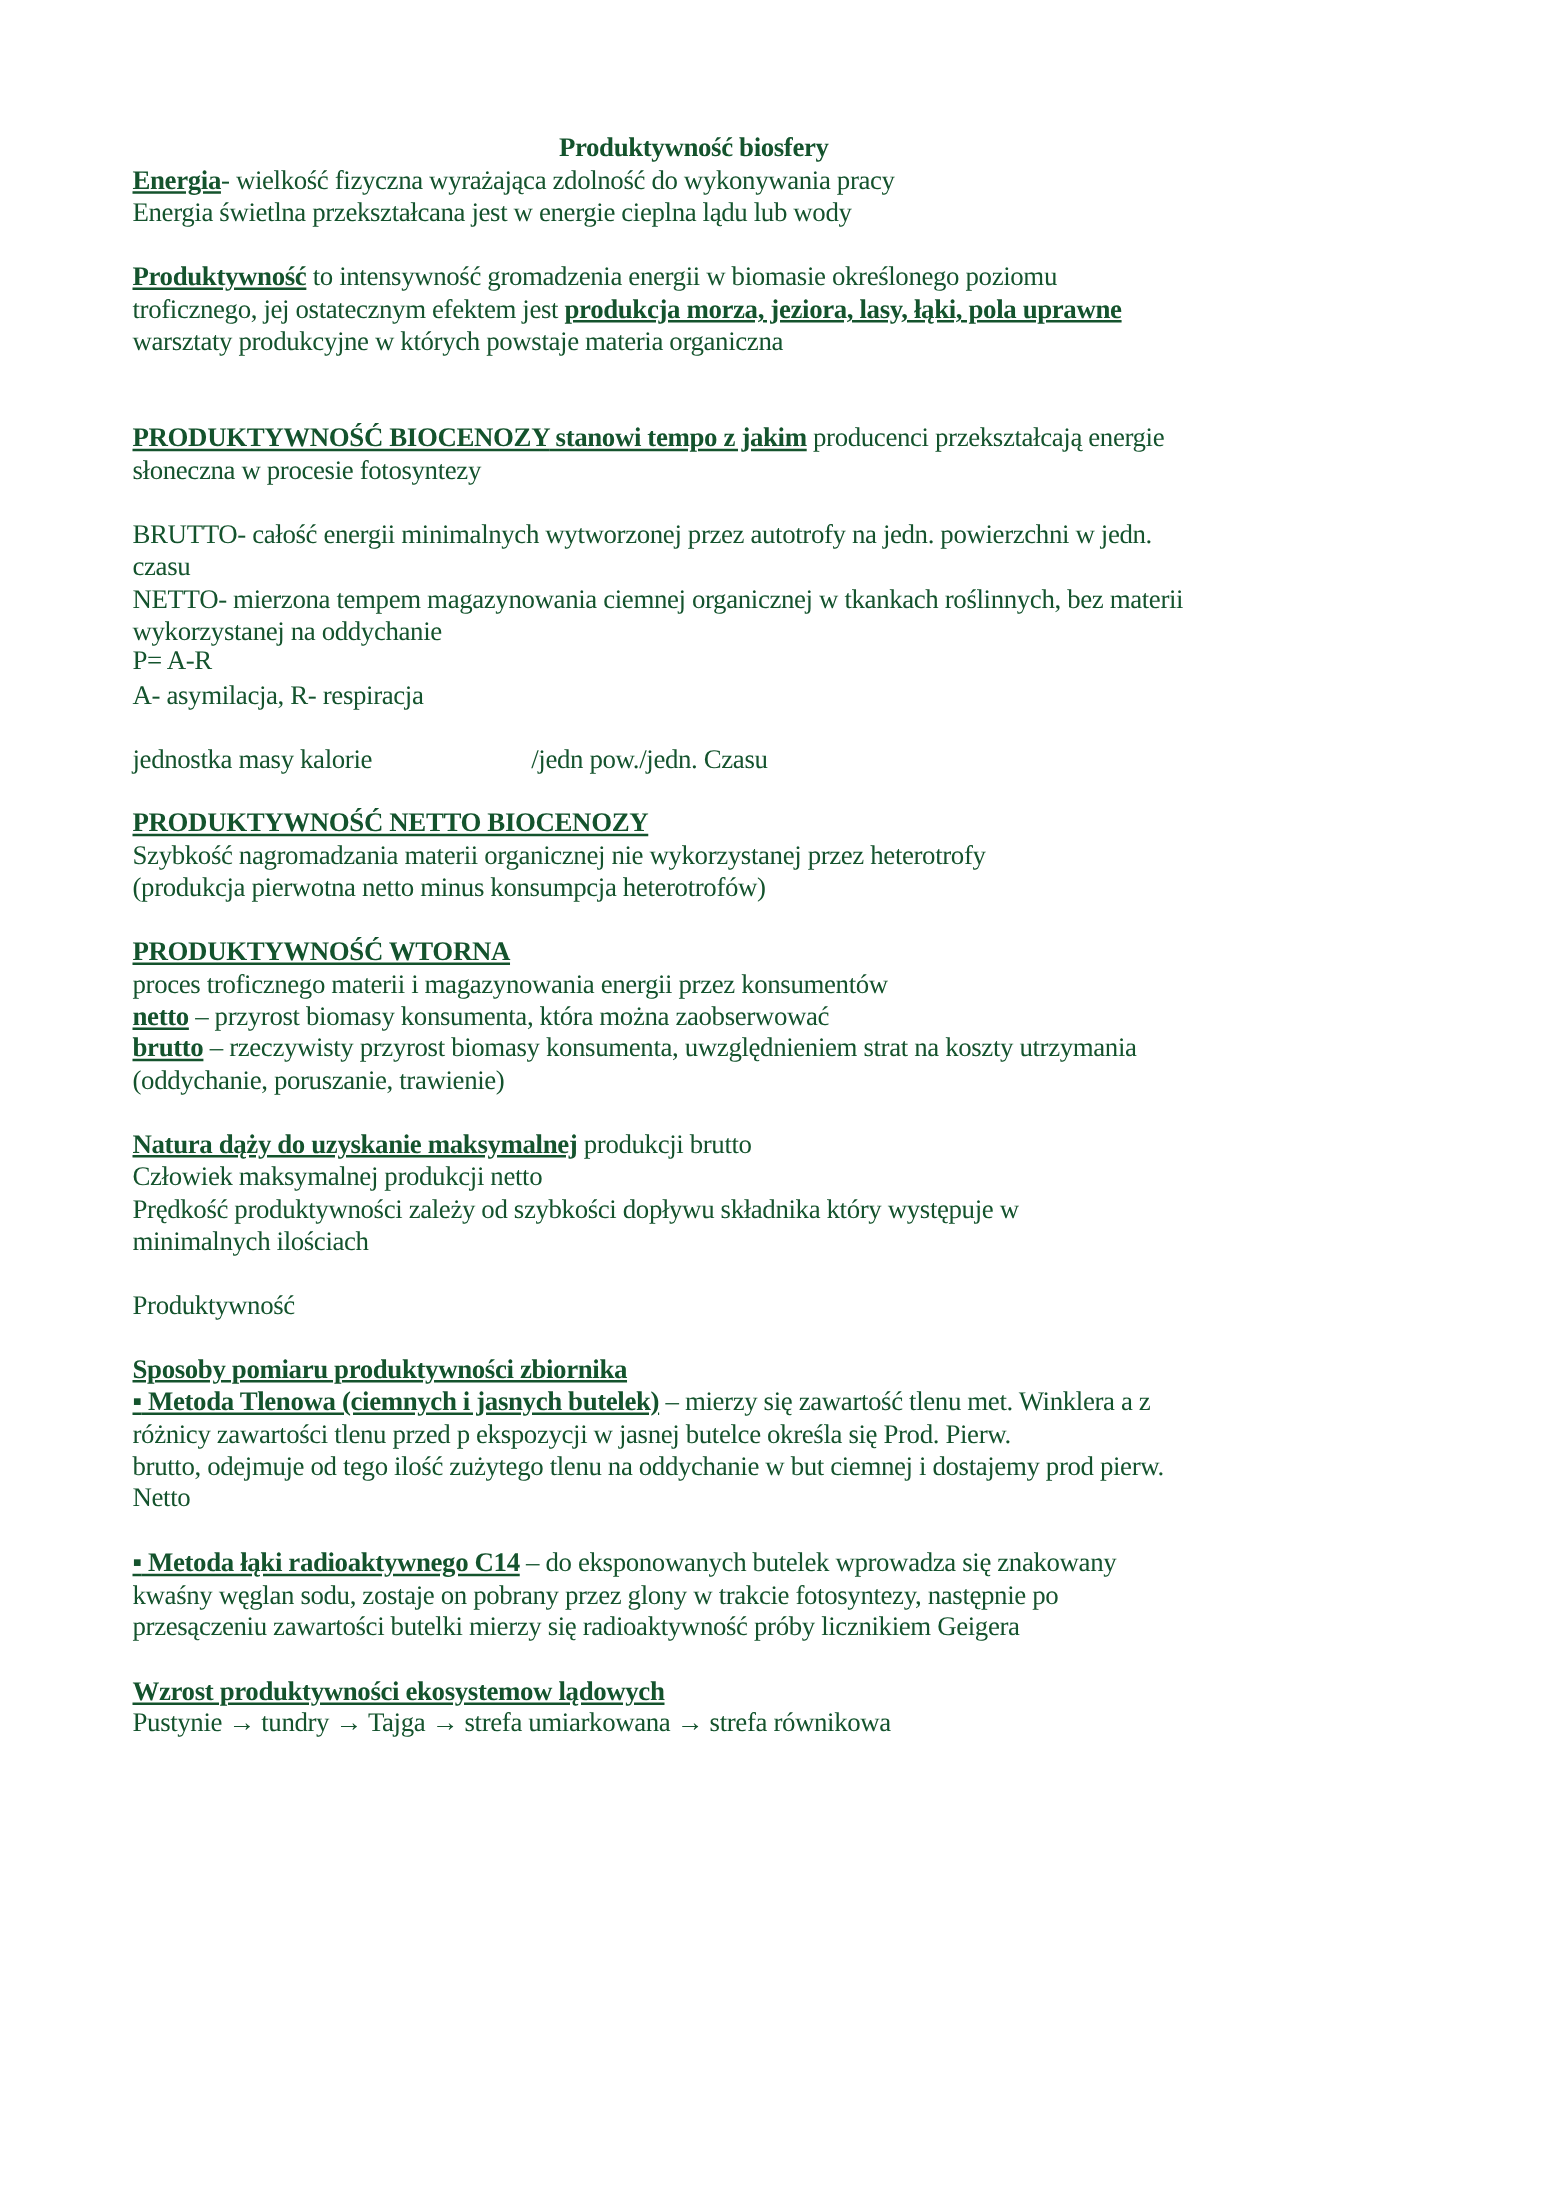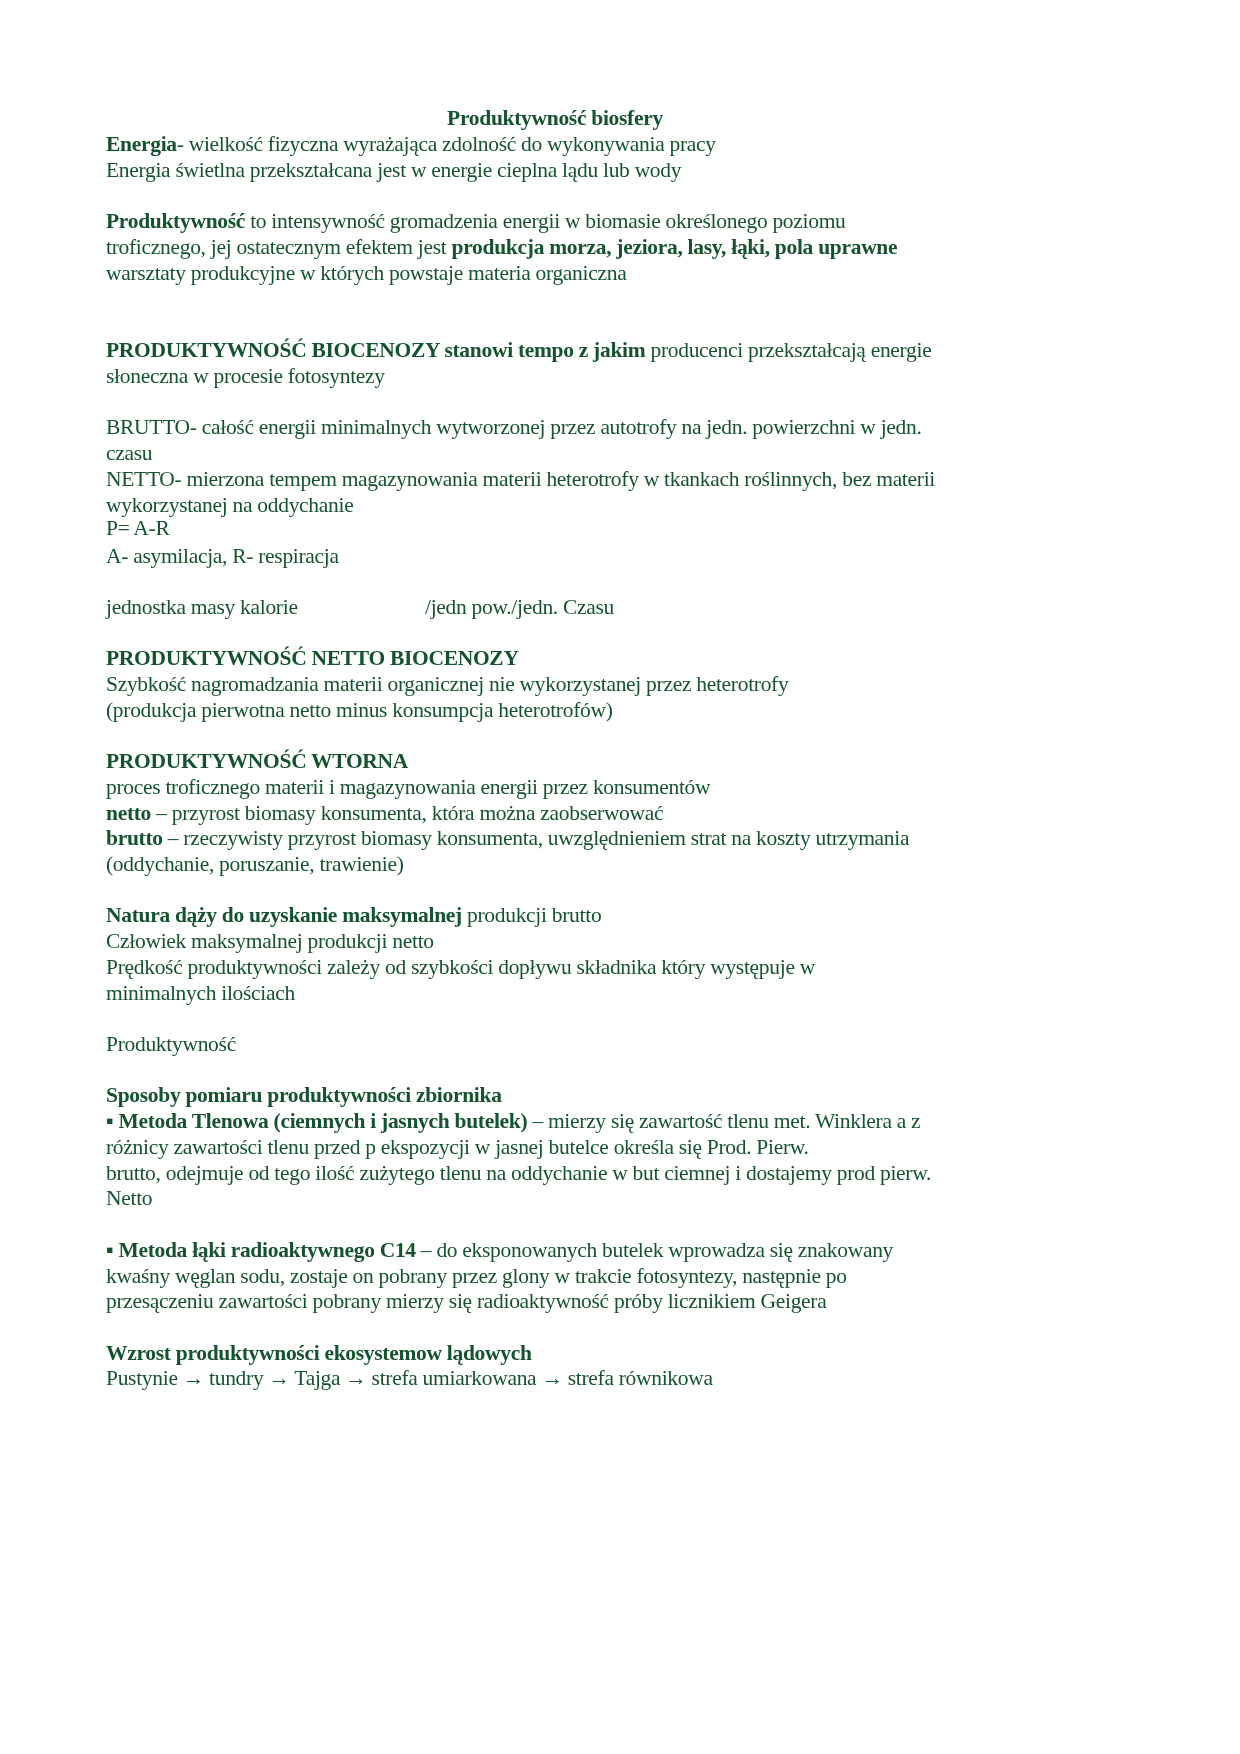--- a/index.html
+++ b/index.html
@@ -5,42 +5,42 @@
   html, body { margin: 0; padding: 0; background: #ffffff; }
   body { width: 1240px; height: 1754px; position: relative; overflow: hidden; }
   .page {
     position: absolute; left: 0; top: 0; width: 1240px; height: 1754px;
     font-family: "Liberation Serif", "DejaVu Serif", serif;
     color: #14532d; font-size: 21.5px; line-height: 25.8px;
     letter-spacing: -0.3px;
   }
   .ln { position: absolute; left: 106px; white-space: nowrap; }
   .title { left: 0; width: 1110px; text-align: center; font-weight: bold; }
-  b { font-weight: bold; }
+  b { font-weight: bold; text-decoration: underline; }
 </style>
 </head>
 <body>
 
 <div class="page">
 
   <div class="ln title" style="top:106px">Produktywność biosfery</div>
 
   <div class="ln" style="top:132px"><b>Energia</b><span>- wielkość fizyczna wyrażająca zdolność do wykonywania pracy</span></div>
   <div class="ln" style="top:158px">Energia świetlna przekształcana jest w energie cieplna lądu lub wody</div>
 
   <div class="ln" style="top:209px"><b>Produktywność</b><span> to intensywność gromadzenia energii w biomasie określonego poziomu</span></div>
   <div class="ln" style="top:235px"><span>troficznego, jej ostatecznym efektem jest </span><b>produkcja morza, jeziora, lasy, łąki, pola uprawne</b></div>
   <div class="ln" style="top:261px">warsztaty produkcyjne w których powstaje materia organiczna</div>
 
   <div class="ln" style="top:338px"><b>PRODUKTYWNOŚĆ BIOCENOZY</b><b> stanowi tempo z jakim</b><span> producenci przekształcają energie</span></div>
   <div class="ln" style="top:364px">słoneczna w procesie fotosyntezy</div>
 
   <div class="ln" style="top:415px">BRUTTO- całość energii minimalnych wytworzonej przez autotrofy na jedn. powierzchni w jedn.</div>
   <div class="ln" style="top:441px">czasu</div>
-  <div class="ln" style="top:467px">NETTO- mierzona tempem magazynowania materii heterotrofy w tkankach roślinnych, bez materii</div>
+  <div class="ln" style="top:467px">NETTO- mierzona tempem magazynowania ciemnej organicznej w tkankach roślinnych, bez materii</div>
   <div class="ln" style="top:493px">wykorzystanej na oddychanie</div>
   <div class="ln" style="top:516px">P= A-R</div>
   <div class="ln" style="top:544px">A- asymilacja, R- respiracja</div>
 
   <div class="ln" style="top:595px">jednostka masy kalorie</div>
   <div class="ln" style="top:595px; left:425px">/jedn pow./jedn. Czasu</div>
 
   <div class="ln" style="top:646px"><b>PRODUKTYWNOŚĆ NETTO BIOCENOZY</b></div>
   <div class="ln" style="top:672px">Szybkość nagromadzania materii organicznej nie wykorzystanej przez heterotrofy</div>
   <div class="ln" style="top:698px">(produkcja pierwotna netto minus konsumpcja heterotrofów)</div>
@@ -58,18 +58,18 @@
   <div class="ln" style="top:1032px">Produktywność</div>
 
   <div class="ln" style="top:1083px"><b>Sposoby pomiaru produktywności zbiornika</b></div>
   <div class="ln" style="top:1109px"><b>▪</b><b> Metoda Tlenowa (ciemnych i jasnych butelek)</b><span> – mierzy się zawartość tlenu met. Winklera a z</span></div>
   <div class="ln" style="top:1135px">różnicy zawartości tlenu przed p ekspozycji w jasnej butelce określa się Prod. Pierw.</div>
   <div class="ln" style="top:1161px">brutto, odejmuje od tego ilość zużytego tlenu na oddychanie w but ciemnej i dostajemy prod pierw.</div>
   <div class="ln" style="top:1186px">Netto</div>
 
   <div class="ln" style="top:1238px"><b>▪</b><b> Metoda łąki radioaktywnego C14</b><span> – do eksponowanych butelek wprowadza się znakowany</span></div>
   <div class="ln" style="top:1264px">kwaśny węglan sodu, zostaje on pobrany przez glony w trakcie fotosyntezy, następnie po</div>
-  <div class="ln" style="top:1289px">przesączeniu zawartości pobrany mierzy się radioaktywność próby licznikiem Geigera</div>
+  <div class="ln" style="top:1289px">przesączeniu zawartości butelki mierzy się radioaktywność próby licznikiem Geigera</div>
 
   <div class="ln" style="top:1341px"><b>Wzrost produktywności ekosystemow lądowych</b></div>
   <div class="ln" style="top:1366px">Pustynie → tundry → Tajga → strefa umiarkowana → strefa równikowa</div>
 
 </div>
 
 </body></html>

